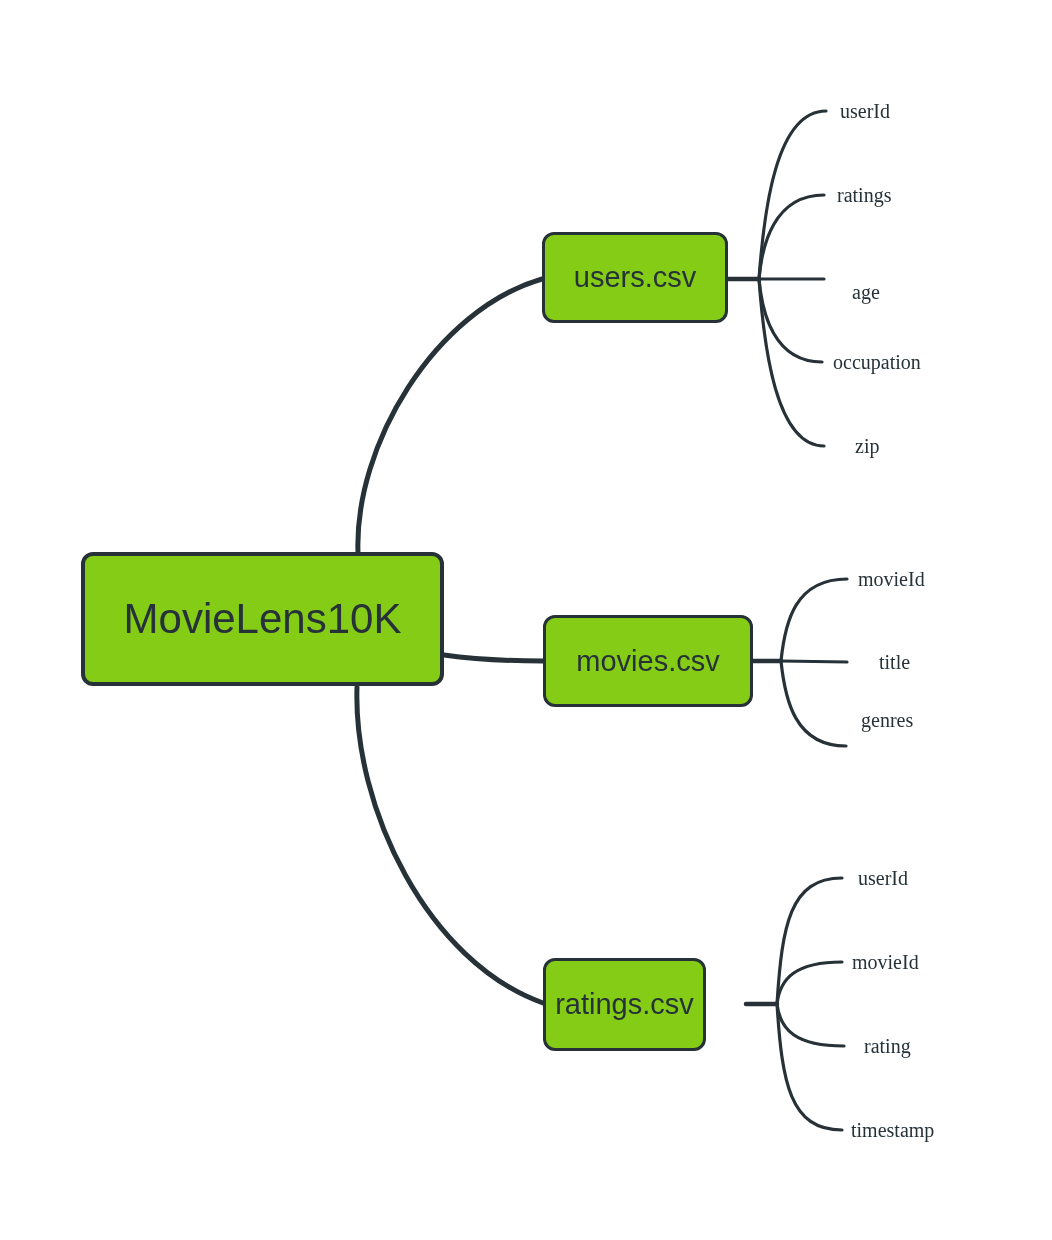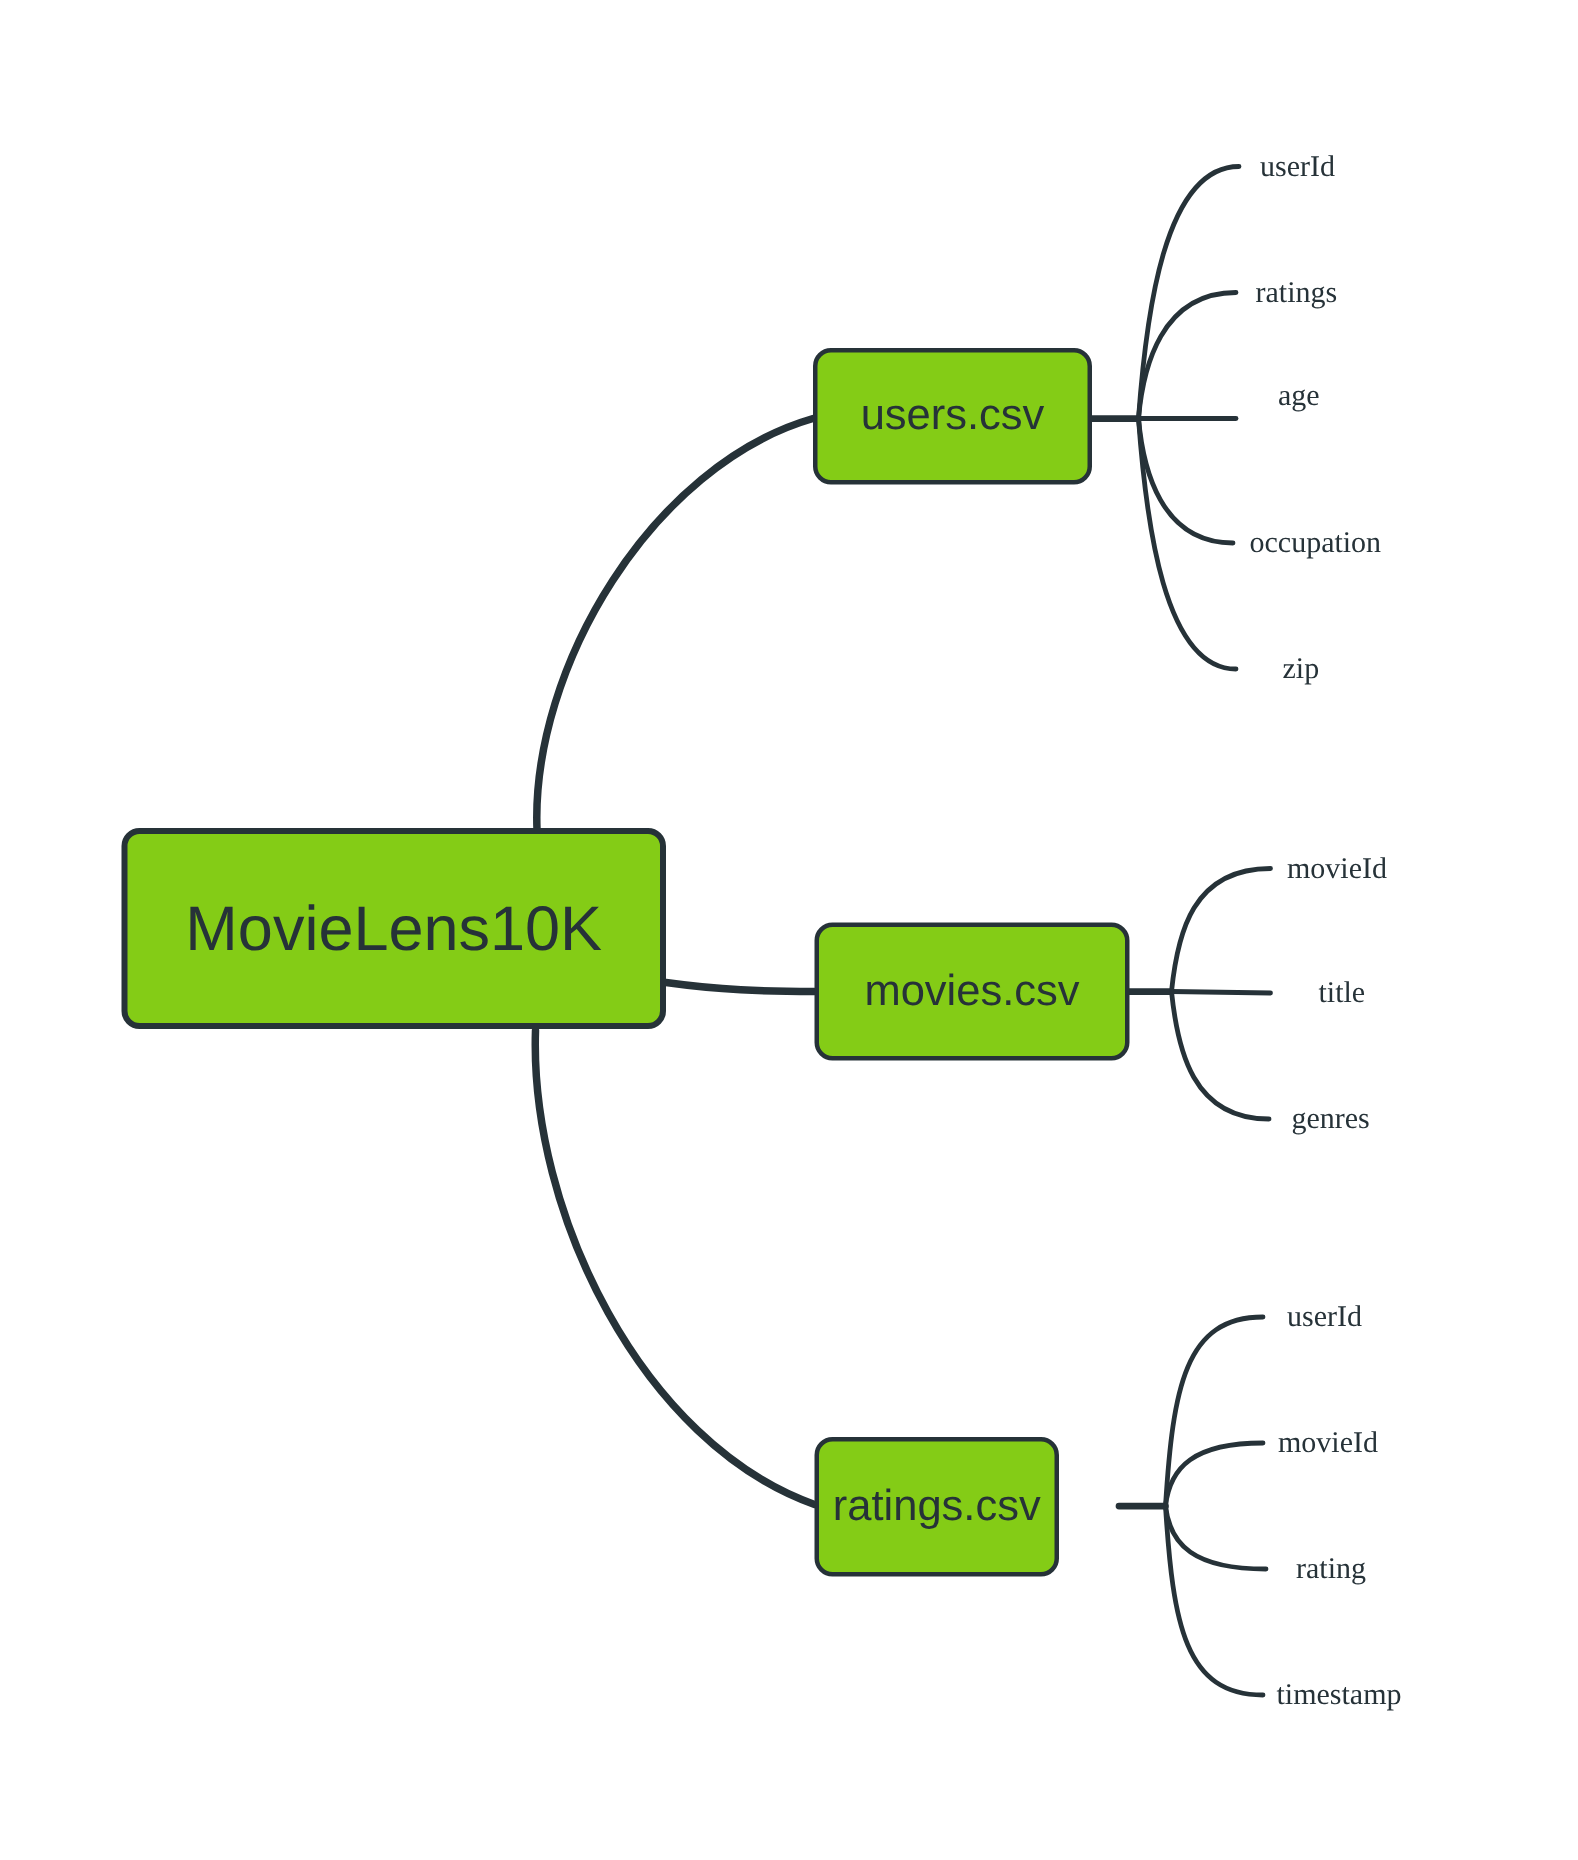--- a/index.html
+++ b/index.html
@@ -93,26 +93,26 @@
   <div class="node root" style="left:81px; top:552px; width:363px; height:134px;">MovieLens10K</div>
 
   <div class="node" style="left:542px; top:232px; width:186px; height:91px;">users.csv</div>
 
   <div class="node" style="left:543px; top:615px; width:210px; height:92px;">movies.csv</div>
 
   <div class="node" style="left:543px; top:958px; width:163px; height:93px;">ratings.csv</div>
 
   <span class="leaf-label" style="left:840px; top:111px;">userId</span>
   <span class="leaf-label" style="left:837px; top:195px;">ratings</span>
-  <span class="leaf-label" style="left:852px; top:264px;text-align:right;">age</span>
+  <span class="leaf-label" style="left:852px; top:292px;text-align:right;">age</span>
   <span class="leaf-label" style="left:833px; top:362px;">occupation</span>
   <span class="leaf-label" style="left:855px; top:446px;">zip</span>
 
   <span class="leaf-label" style="left:858px; top:579px;">movieId</span>
   <span class="leaf-label" style="left:879px; top:662px;">title</span>
-  <span class="leaf-label" style="left:861px; top:746px;">genres</span>
+  <span class="leaf-label" style="left:861px; top:720px;">genres</span>
 
   <span class="leaf-label" style="left:858px; top:878px;">userId</span>
   <span class="leaf-label" style="left:852px; top:962px;">movieId</span>
   <span class="leaf-label" style="left:864px; top:1046px;">rating</span>
   <span class="leaf-label" style="left:851px; top:1130px;">timestamp</span>
 
 </div>
 
 </body></html>

